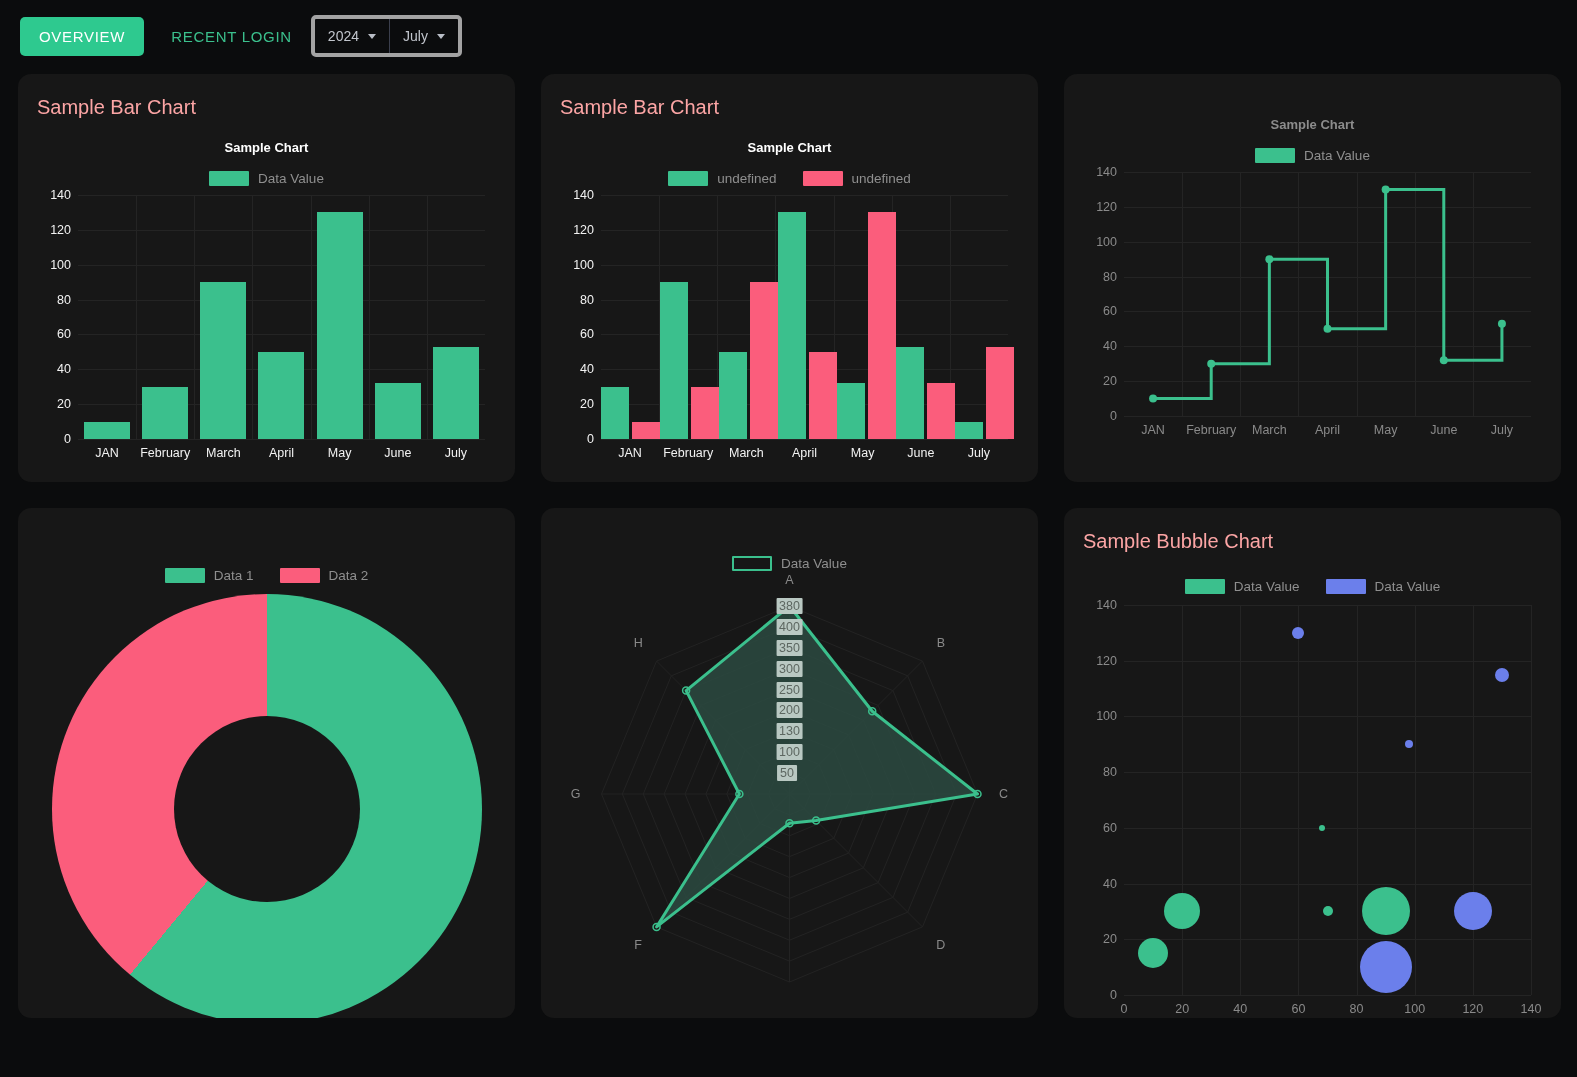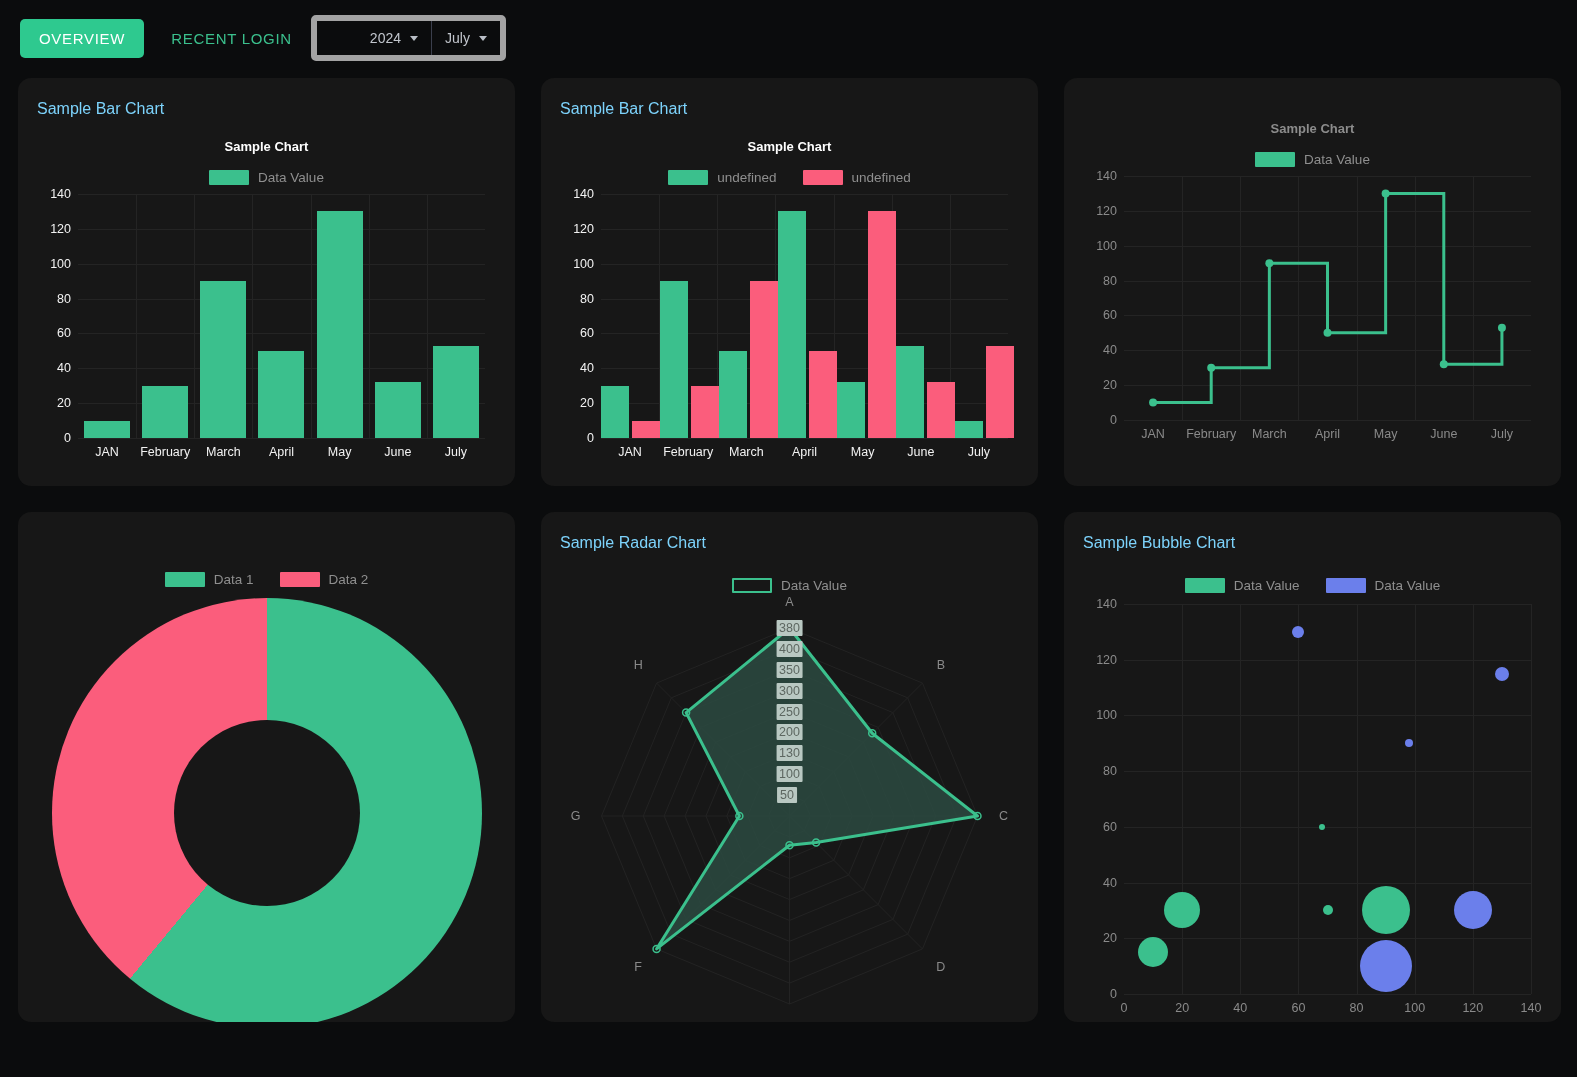--- a/index.html
+++ b/index.html
@@ -21,21 +21,21 @@
     margin-top: 15px; padding: 0 2px;
   }
   .tabs { display: flex; align-items: center; gap: 8px; }
   .tab {
     font-size: 15px; letter-spacing: 0.7px; padding: 11px 19px;
     border-radius: 5px; cursor: pointer; border: none; background: none;
     font-family: "Liberation Sans", sans-serif;
   }
   .tab.active { background: #2ec98f; color: #ffffff; }
   .tab.inactive { color: #3bc08d; }
-  .selects { display: flex; border: 6px solid #a3a3a3; border-radius: 5px; overflow: hidden; padding-left: 40px; }
+  .selects { display: flex; border: 4px solid #a3a3a3; border-radius: 5px; overflow: hidden; }
   .sel {
     display: flex; align-items: center; gap: 9px;
     padding: 9px 13px; font-size: 14px; color: #c2c6cd; cursor: pointer;
     background: transparent;
   }
   .sel + .sel { border-left: 1px solid #3b3f4d; }
   .caret {
     width: 0; height: 0; border-left: 4.5px solid transparent;
     border-right: 4.5px solid transparent; border-top: 5px solid #b9bec6;
   }
@@ -44,21 +44,21 @@
   .grid {
     display: grid; grid-template-columns: 497px 497px 497px;
     gap: 26px; margin-top: 17px;
   }
   .card {
     background: #171717; border-radius: 13px; position: relative;
     padding: 22px 16px 12px 16px;
   }
   .card.r1 { height: 408px; }
   .card.r2 { height: 510px; overflow: hidden; }
-  .card-title { font-size: 16px; color: #7dd3fc; font-weight: 400; padding-left: 3px; }
+  .card-title { font-size: 20px; color: #fca5a5; font-weight: 400; padding-left: 3px; }
   .chart-title {
     text-align: center; font-size: 13px; font-weight: bold; margin-top: 21px;
   }
   .chart-title.white { color: #ffffff; }
   .chart-title.gray  { color: #8c8c8c; }
   .legend {
     display: flex; justify-content: center; align-items: center;
     gap: 26px; margin-top: 14px; height: 18px;
   }
   .lg { display: flex; align-items: center; gap: 9px; }
@@ -339,21 +339,20 @@
         </div>
       </div>
       <div class="donut-wrap">
         <div class="donut" id="donut" style="background: conic-gradient(rgb(59, 192, 141) 0deg, rgb(59, 192, 141) 219.6deg, rgb(251, 93, 124) 219.6deg, rgb(251, 93, 124) 360deg);">
           <div class="donut-hole"></div>
         </div>
       </div>
     </div>
 
     <div class="card r2">
-      <div class="card-title">Sample Radar Chart</div>
       <div class="legend" style="margin-top:24px">
         <div class="lg">
           <span class="lg-box hollow"></span>
           <span class="lg-txt">Data Value</span>
         </div>
       </div>
       <div class="radar-wrap" id="radar">
           <svg width="465" height="420" style="position: absolute; left: 0px; top: 0px;">
             <polygon points="232.5,199.11111111111111 247.27067498478567,205.22932501521433 253.38888888888889,220 247.27067498478567,234.77067498478567 232.5,240.88888888888889 217.72932501521433,234.77067498478567 211.61111111111111,220 217.72932501521433,205.22932501521433" fill="none" stroke="#232323" stroke-width="1"></polygon>
             <polygon points="232.5,178.22222222222223 262.04134996957134,190.4586500304287 274.27777777777777,220 262.04134996957134,249.5413499695713 232.5,261.77777777777777 202.9586500304287,249.5413499695713 190.72222222222223,220 202.9586500304287,190.4586500304287" fill="none" stroke="#232323" stroke-width="1"></polygon>

